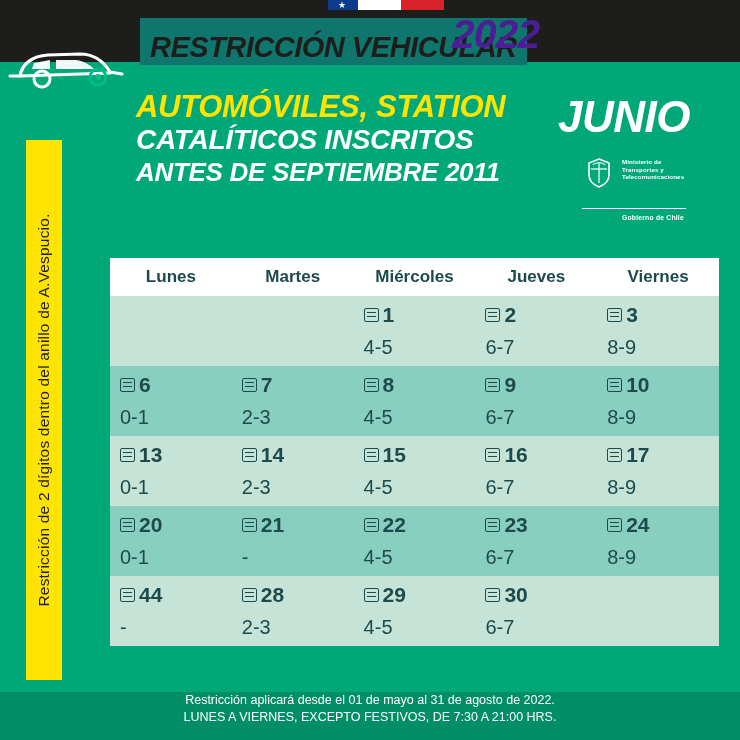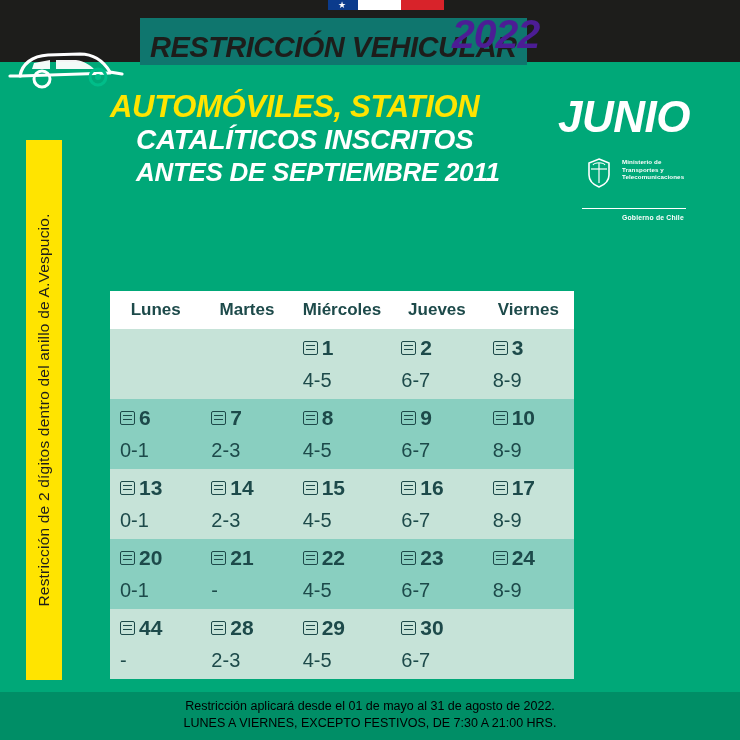--- a/index.html
+++ b/index.html
@@ -84,20 +84,21 @@
     left: 110px; top: 90px;
     width: 420px;
   }
   .heading .l1, .heading .l2 {
     color: #ffe400;
     font-size: 31px;
     font-weight: bold;
     font-style: italic;
     line-height: 33px;
     letter-spacing: -0.3px;
+    margin-left: 26px;
   }
   .heading .l3, .heading .l4 {
     color: #ffffff;
     font-size: 28px;
     font-weight: bold;
     font-style: italic;
     line-height: 33px;
     letter-spacing: -0.3px;
     margin-left: 26px;
   }
@@ -133,23 +134,22 @@
     width: 104px; height: 1px; background: #fff;
   }
   .logo .lgob {
     position: absolute; left: 40px; top: 64px;
     font-size: 6.8px; font-weight: bold; letter-spacing: 0.2px;
   }
   
   .cal {
     position: absolute;
     left: 110px; top: 258px;
-    width: 464px;
+    width: 609px;
     border-collapse: collapse;
-    margin-top: 33px;
   }
   .cal th {
     background: #ffffff;
     color: #1d4a4a;
     font-size: 17px;
     font-weight: bold;
     padding: 9px 0 9px 0;
     text-align: center;
     border: none;
   }
@@ -194,23 +194,22 @@
     height: 1.4px;
     background: #1d4a4a;
     box-shadow: 0 4px 0 0 #1d4a4a;
   }
   
   .footer {
     position: absolute;
     left: 0; right: 0; bottom: 0;
     height: 48px;
     background: #008e66;
-    color: #000000;
+    color: #ffffff;
     text-align: center;
-    padding-top: 6px;
   }
   .footer .f1 { font-size: 12.5px; line-height: 17px; }
   .footer .f2 { font-size: 12.5px; line-height: 17px; }
 </style>
 </head>
 <body>
 
 <div class="topbar"></div>
 <div class="flag">
   <div class="fl-blue"></div>

